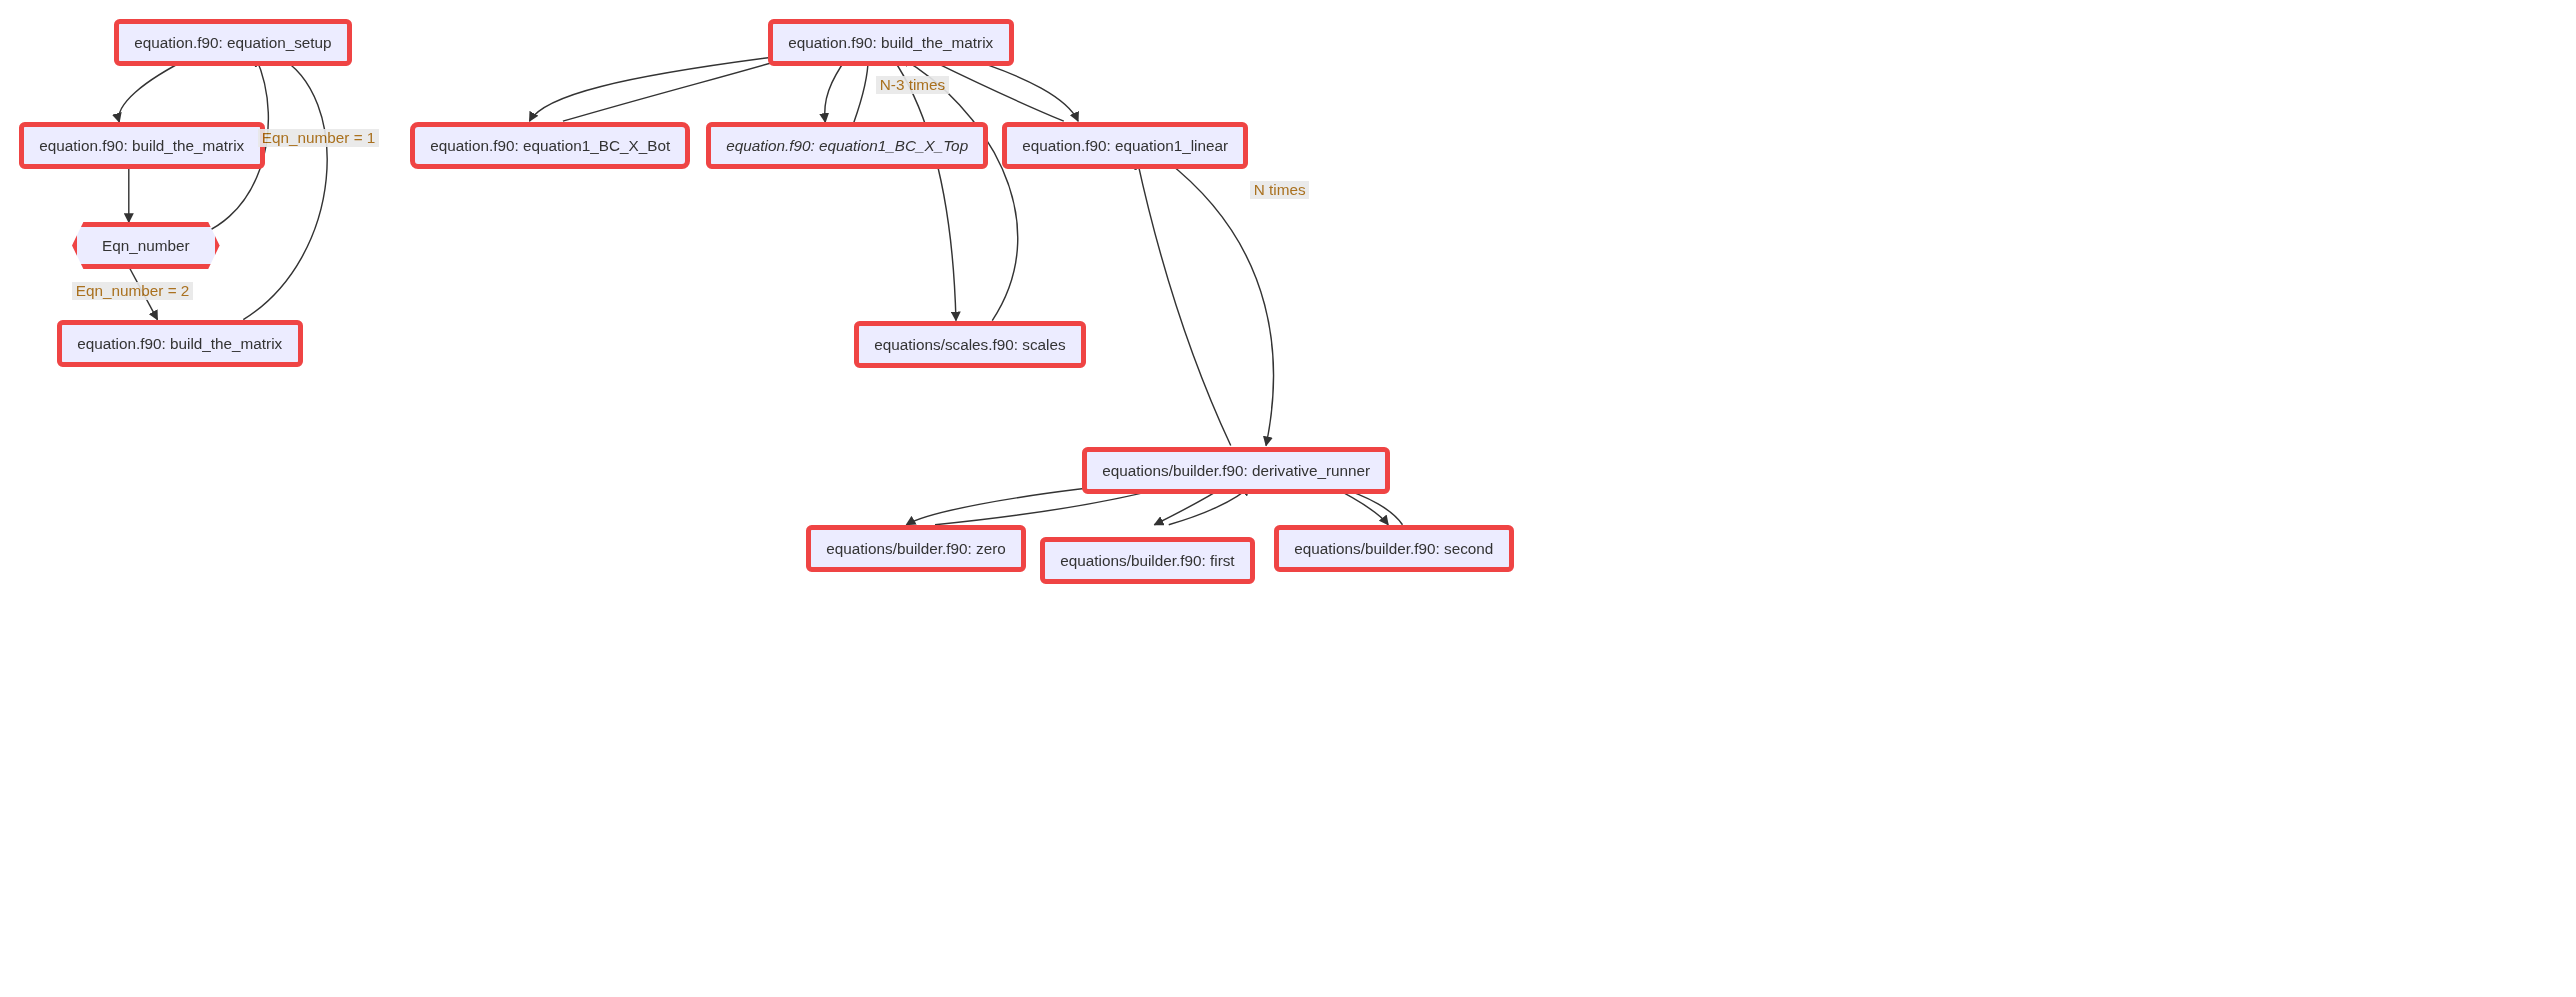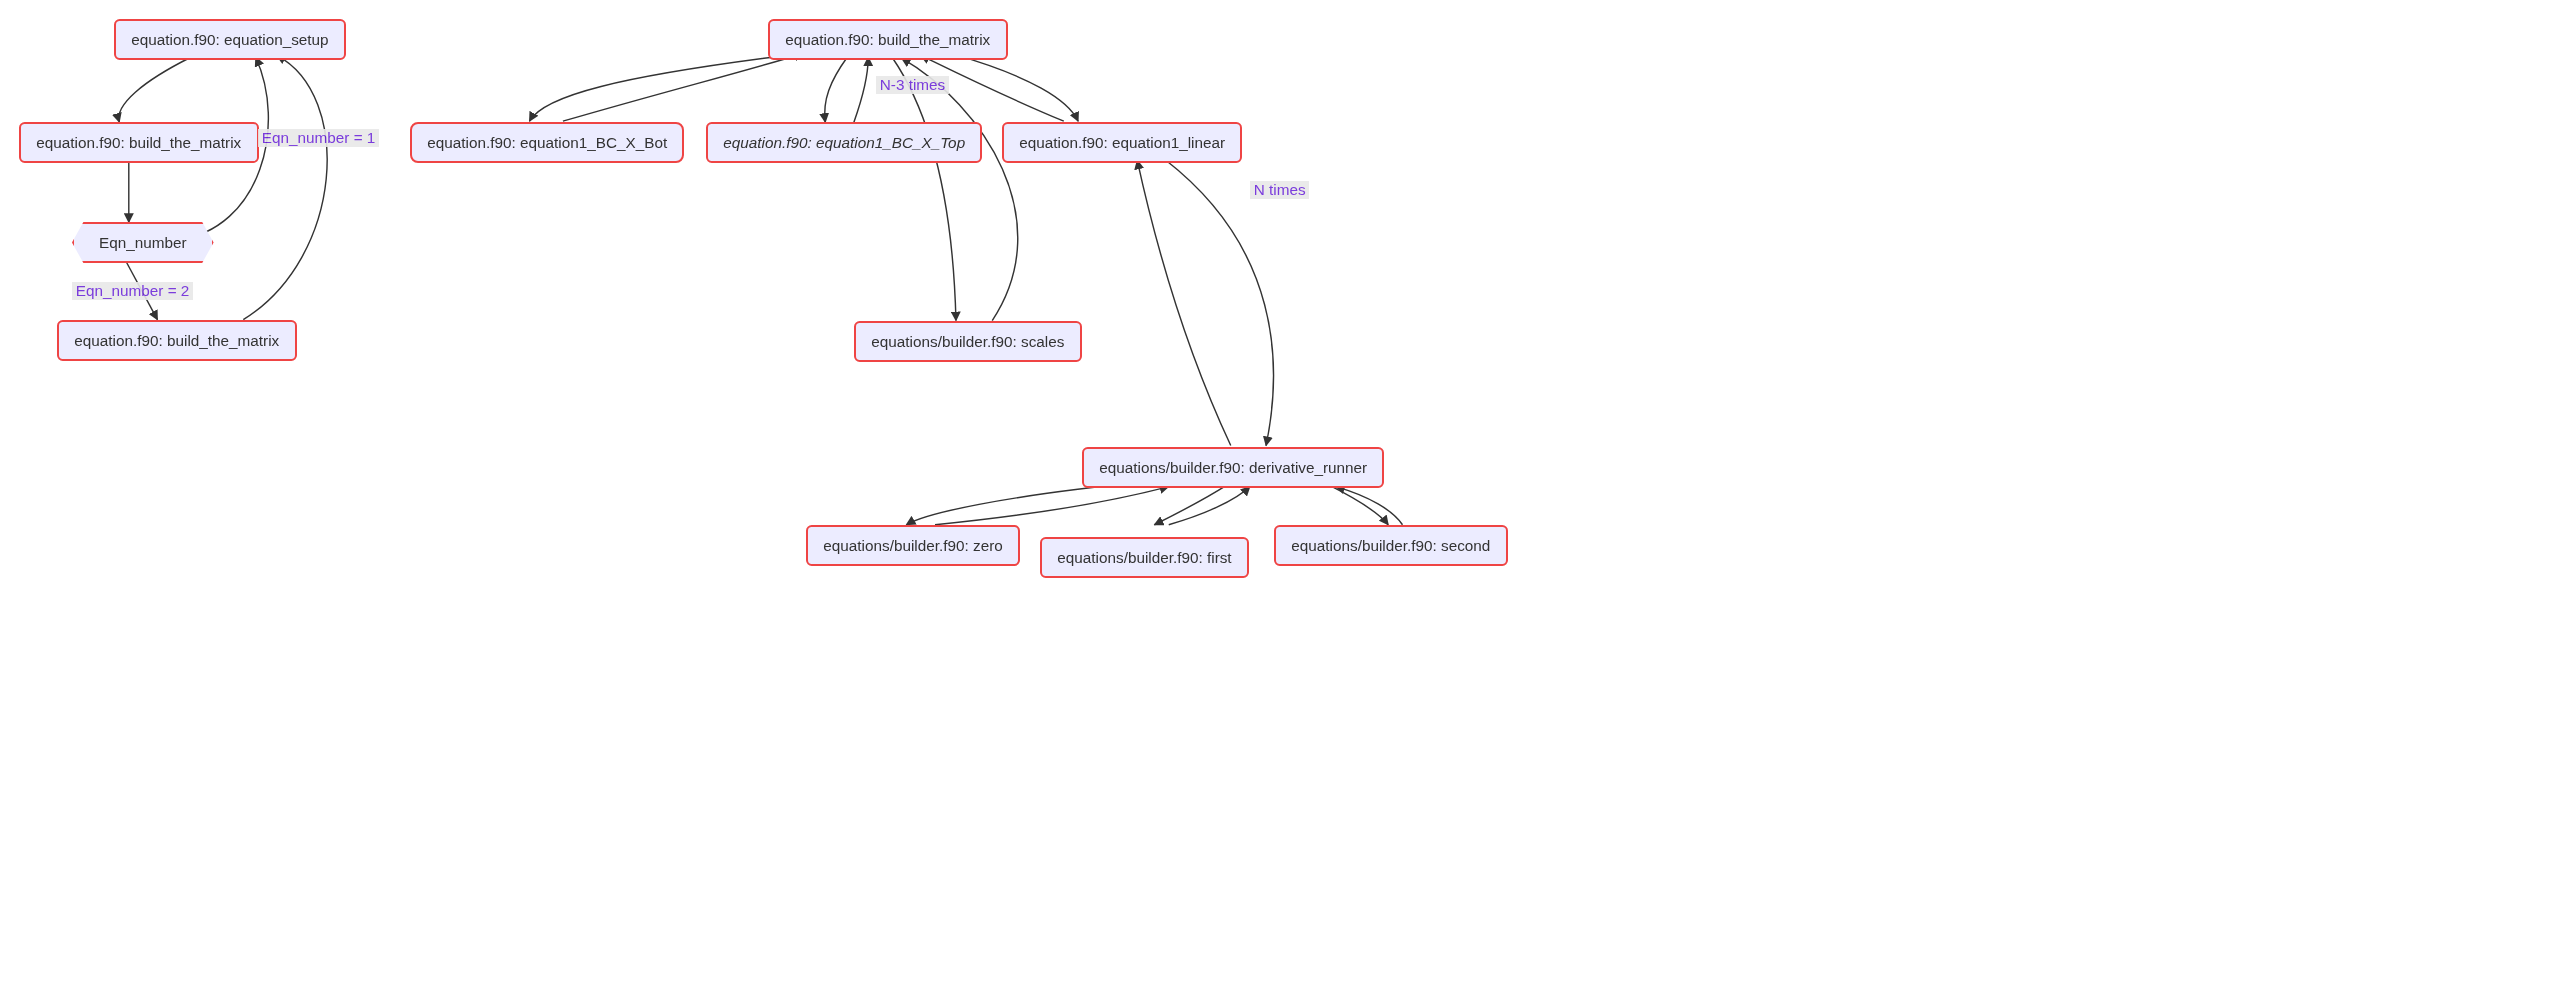--- a/index.html
+++ b/index.html
@@ -12,36 +12,36 @@
     color: #333;
   }
   .canvas {
     position: relative;
     width: 2576px;
     height: 998px;
   }
   .node {
     position: absolute;
     background: #ECECFF;
-    border: 2px solid #ef4444;
+    border: 5px solid #ef4444;
     border-radius: 5.7px;
     padding: 9.5px 15.3px;
     white-space: nowrap;
     text-align: left;
     color: #333;
   }
   .hex {
     border-radius: 0;
     clip-path: polygon(11.4px 0, calc(100% - 11.4px) 0, 100% 50%, calc(100% - 11.4px) 100%, 11.4px 100%, 0 50%);
     padding: 9.5px 25px;
   }
   .edge-label {
     position: absolute;
     background: #e8e8e8;
-    color: #6d28d9;
+    color: #a16207;
     font-size: 15.3px;
     padding: 0 3.8px;
     white-space: nowrap;
     opacity: 0.9;
   }
   svg.edges {
     position: absolute;
     left: 0; top: 0;
     width: 2576px; height: 998px;
     pointer-events: none;
@@ -105,21 +105,21 @@
   <div class="node hex" style="left:72px; top:222px;"><span>Eqn_number</span></div>
   <div class="node" style="left:57px;  top:320px;"><span>equation.f90: build_the_matrix</span></div>
 
   <div class="edge-label" style="left:258px; top:129px;">Eqn_number = 1</div>
   <div class="edge-label" style="left:72px;  top:282px;">Eqn_number = 2</div>
 
   <div class="node" style="left:768px;  top:19px;"><span>equation.f90: build_the_matrix</span></div>
   <div class="node" style="left:410px;  top:122px;border-radius:8px;"><span>equation.f90: equation1_BC_X_Bot</span></div>
   <div class="node" style="left:706px;  top:122px;font-style:italic;"><span>equation.f90: equation1_BC_X_Top</span></div>
   <div class="node" style="left:1002px; top:122px;"><span>equation.f90: equation1_linear</span></div>
-  <div class="node" style="left:854px;  top:321px;"><span>equations/builder.f90: scales</span></div>
+  <div class="node" style="left:854px;  top:321px;"><span>equations/scales.f90: scales</span></div>
   <div class="node" style="left:1082px; top:447px;"><span>equations/builder.f90: derivative_runner</span></div>
   <div class="node" style="left:806px;  top:525px;"><span>equations/builder.f90: zero</span></div>
   <div class="node" style="left:1040px; top:525px;margin-top:12px;"><span>equations/builder.f90: first</span></div>
   <div class="node" style="left:1274px; top:525px;"><span>equations/builder.f90: second</span></div>
 
   <div class="edge-label" style="left:876px;  top:76px;">N-3 times</div>
   <div class="edge-label" style="left:1250px; top:181px;">N times</div>
 
 </div>
 

